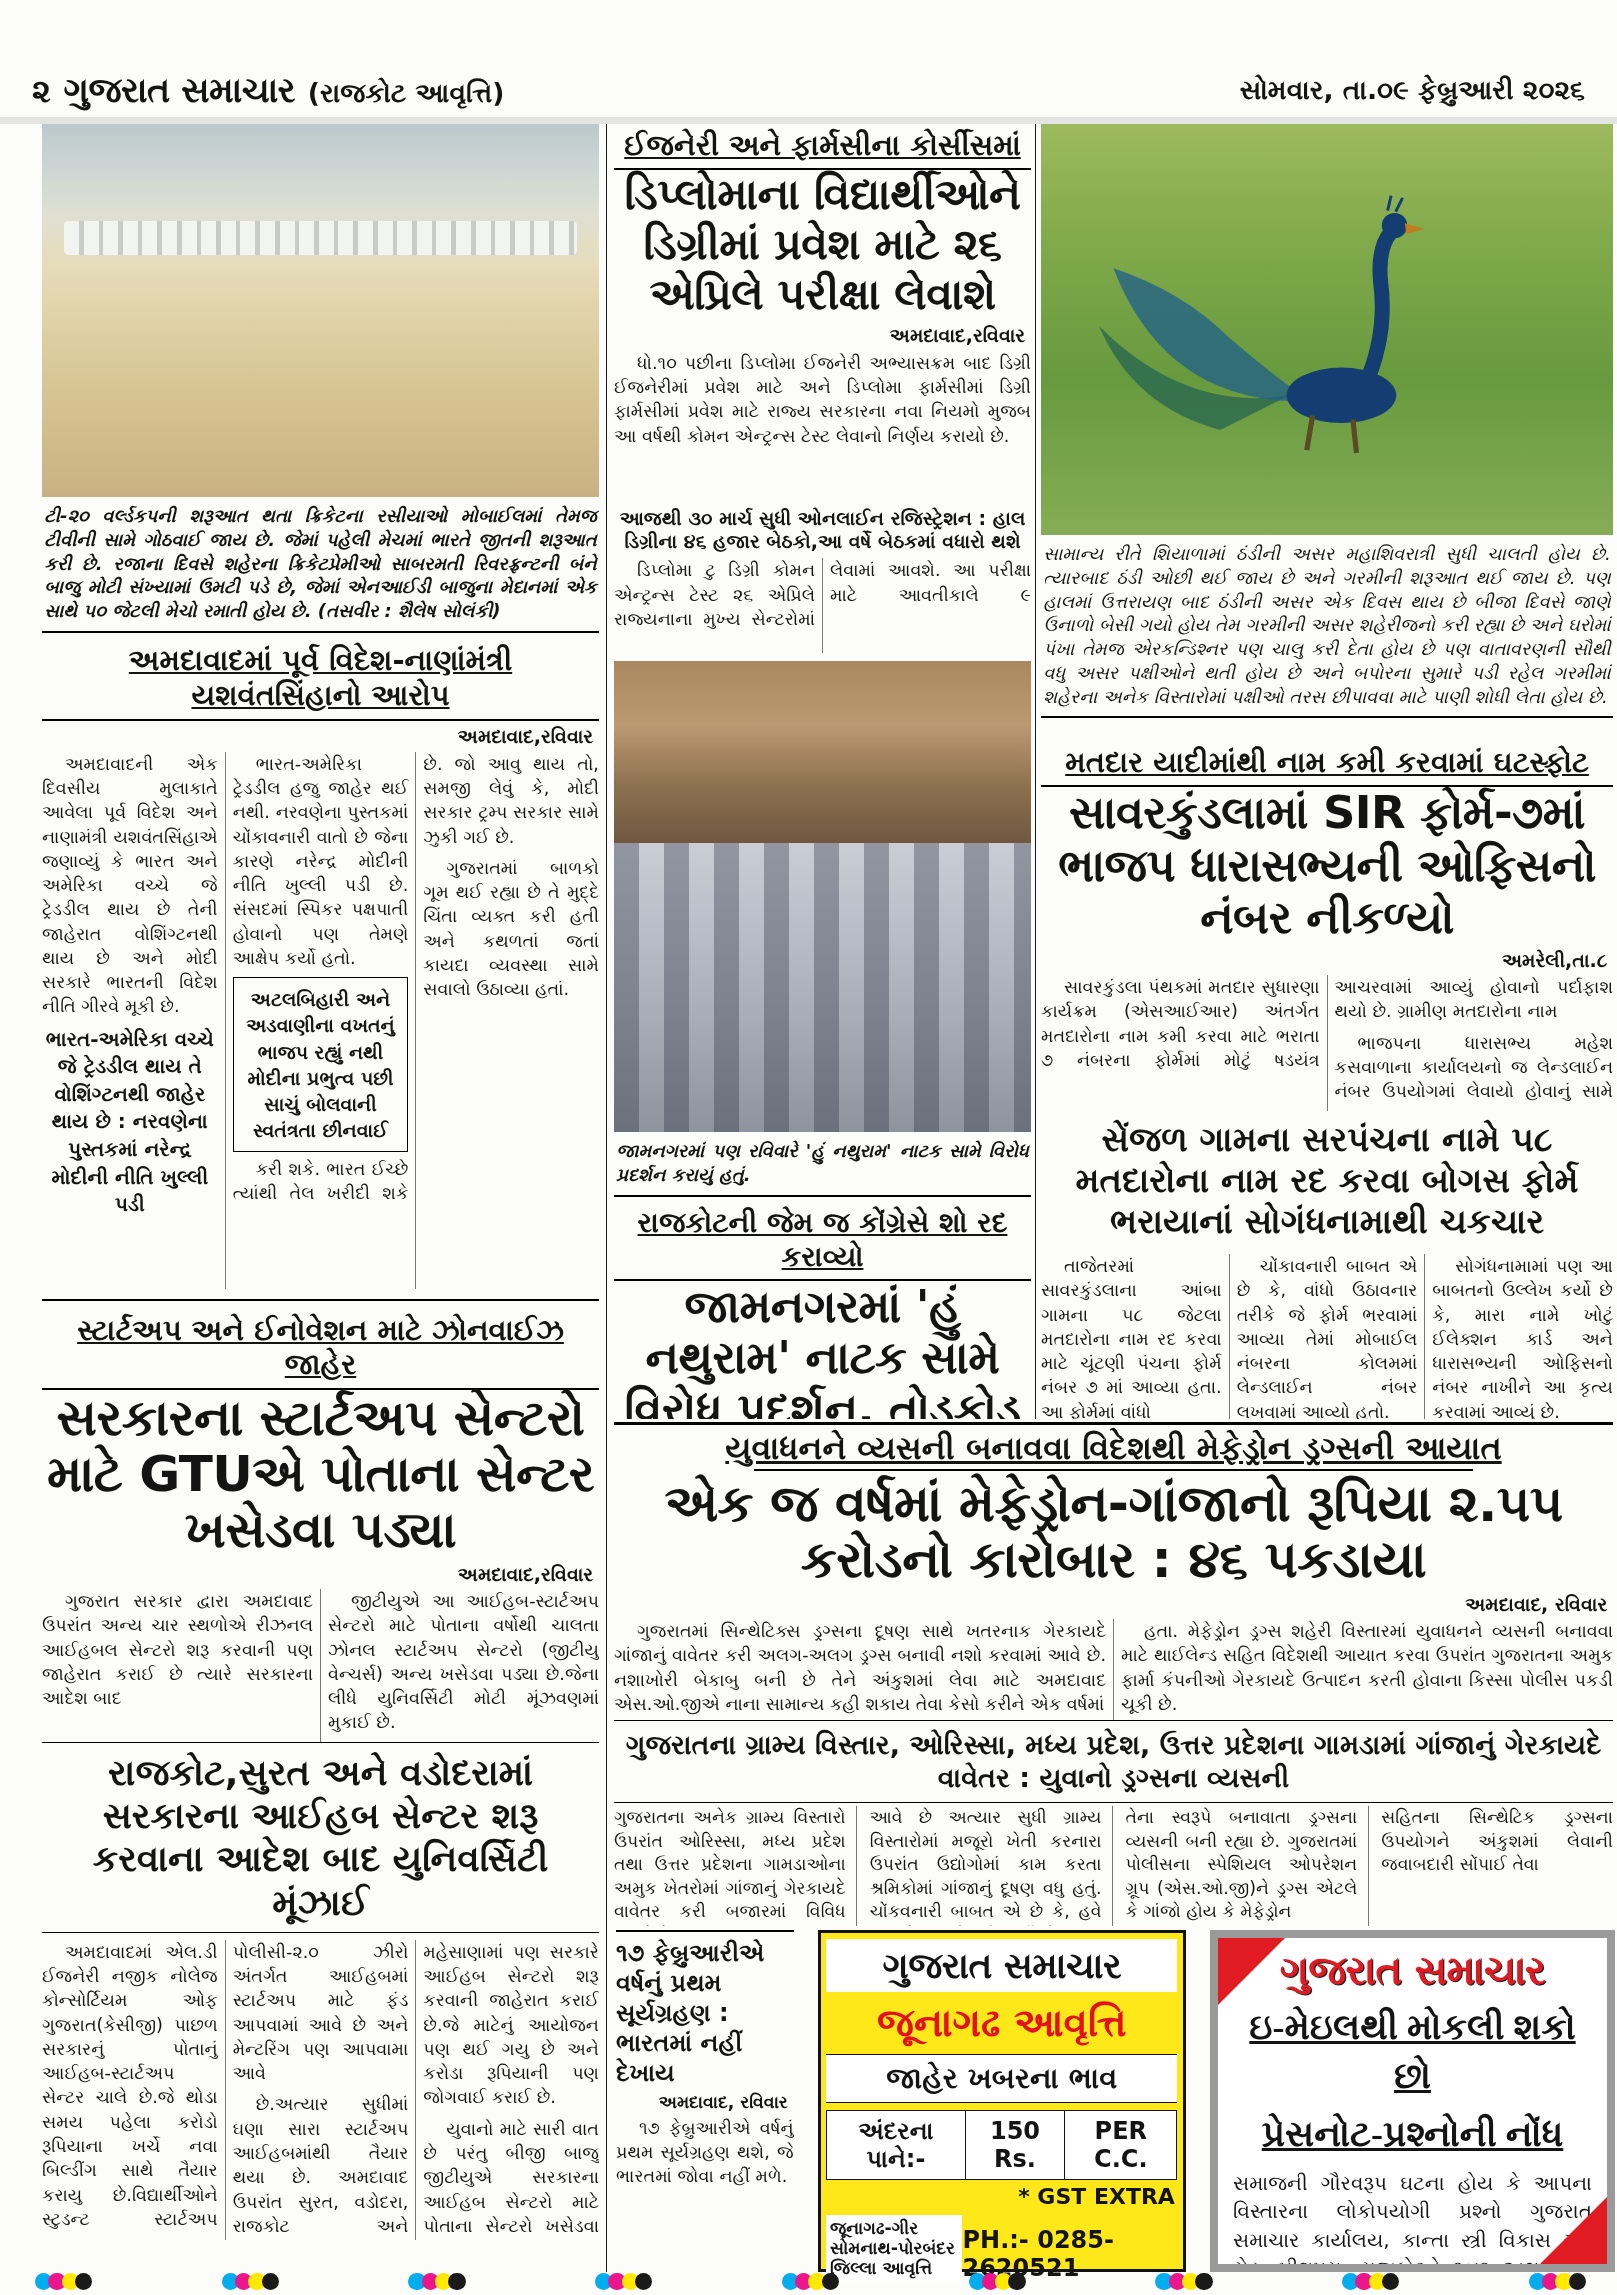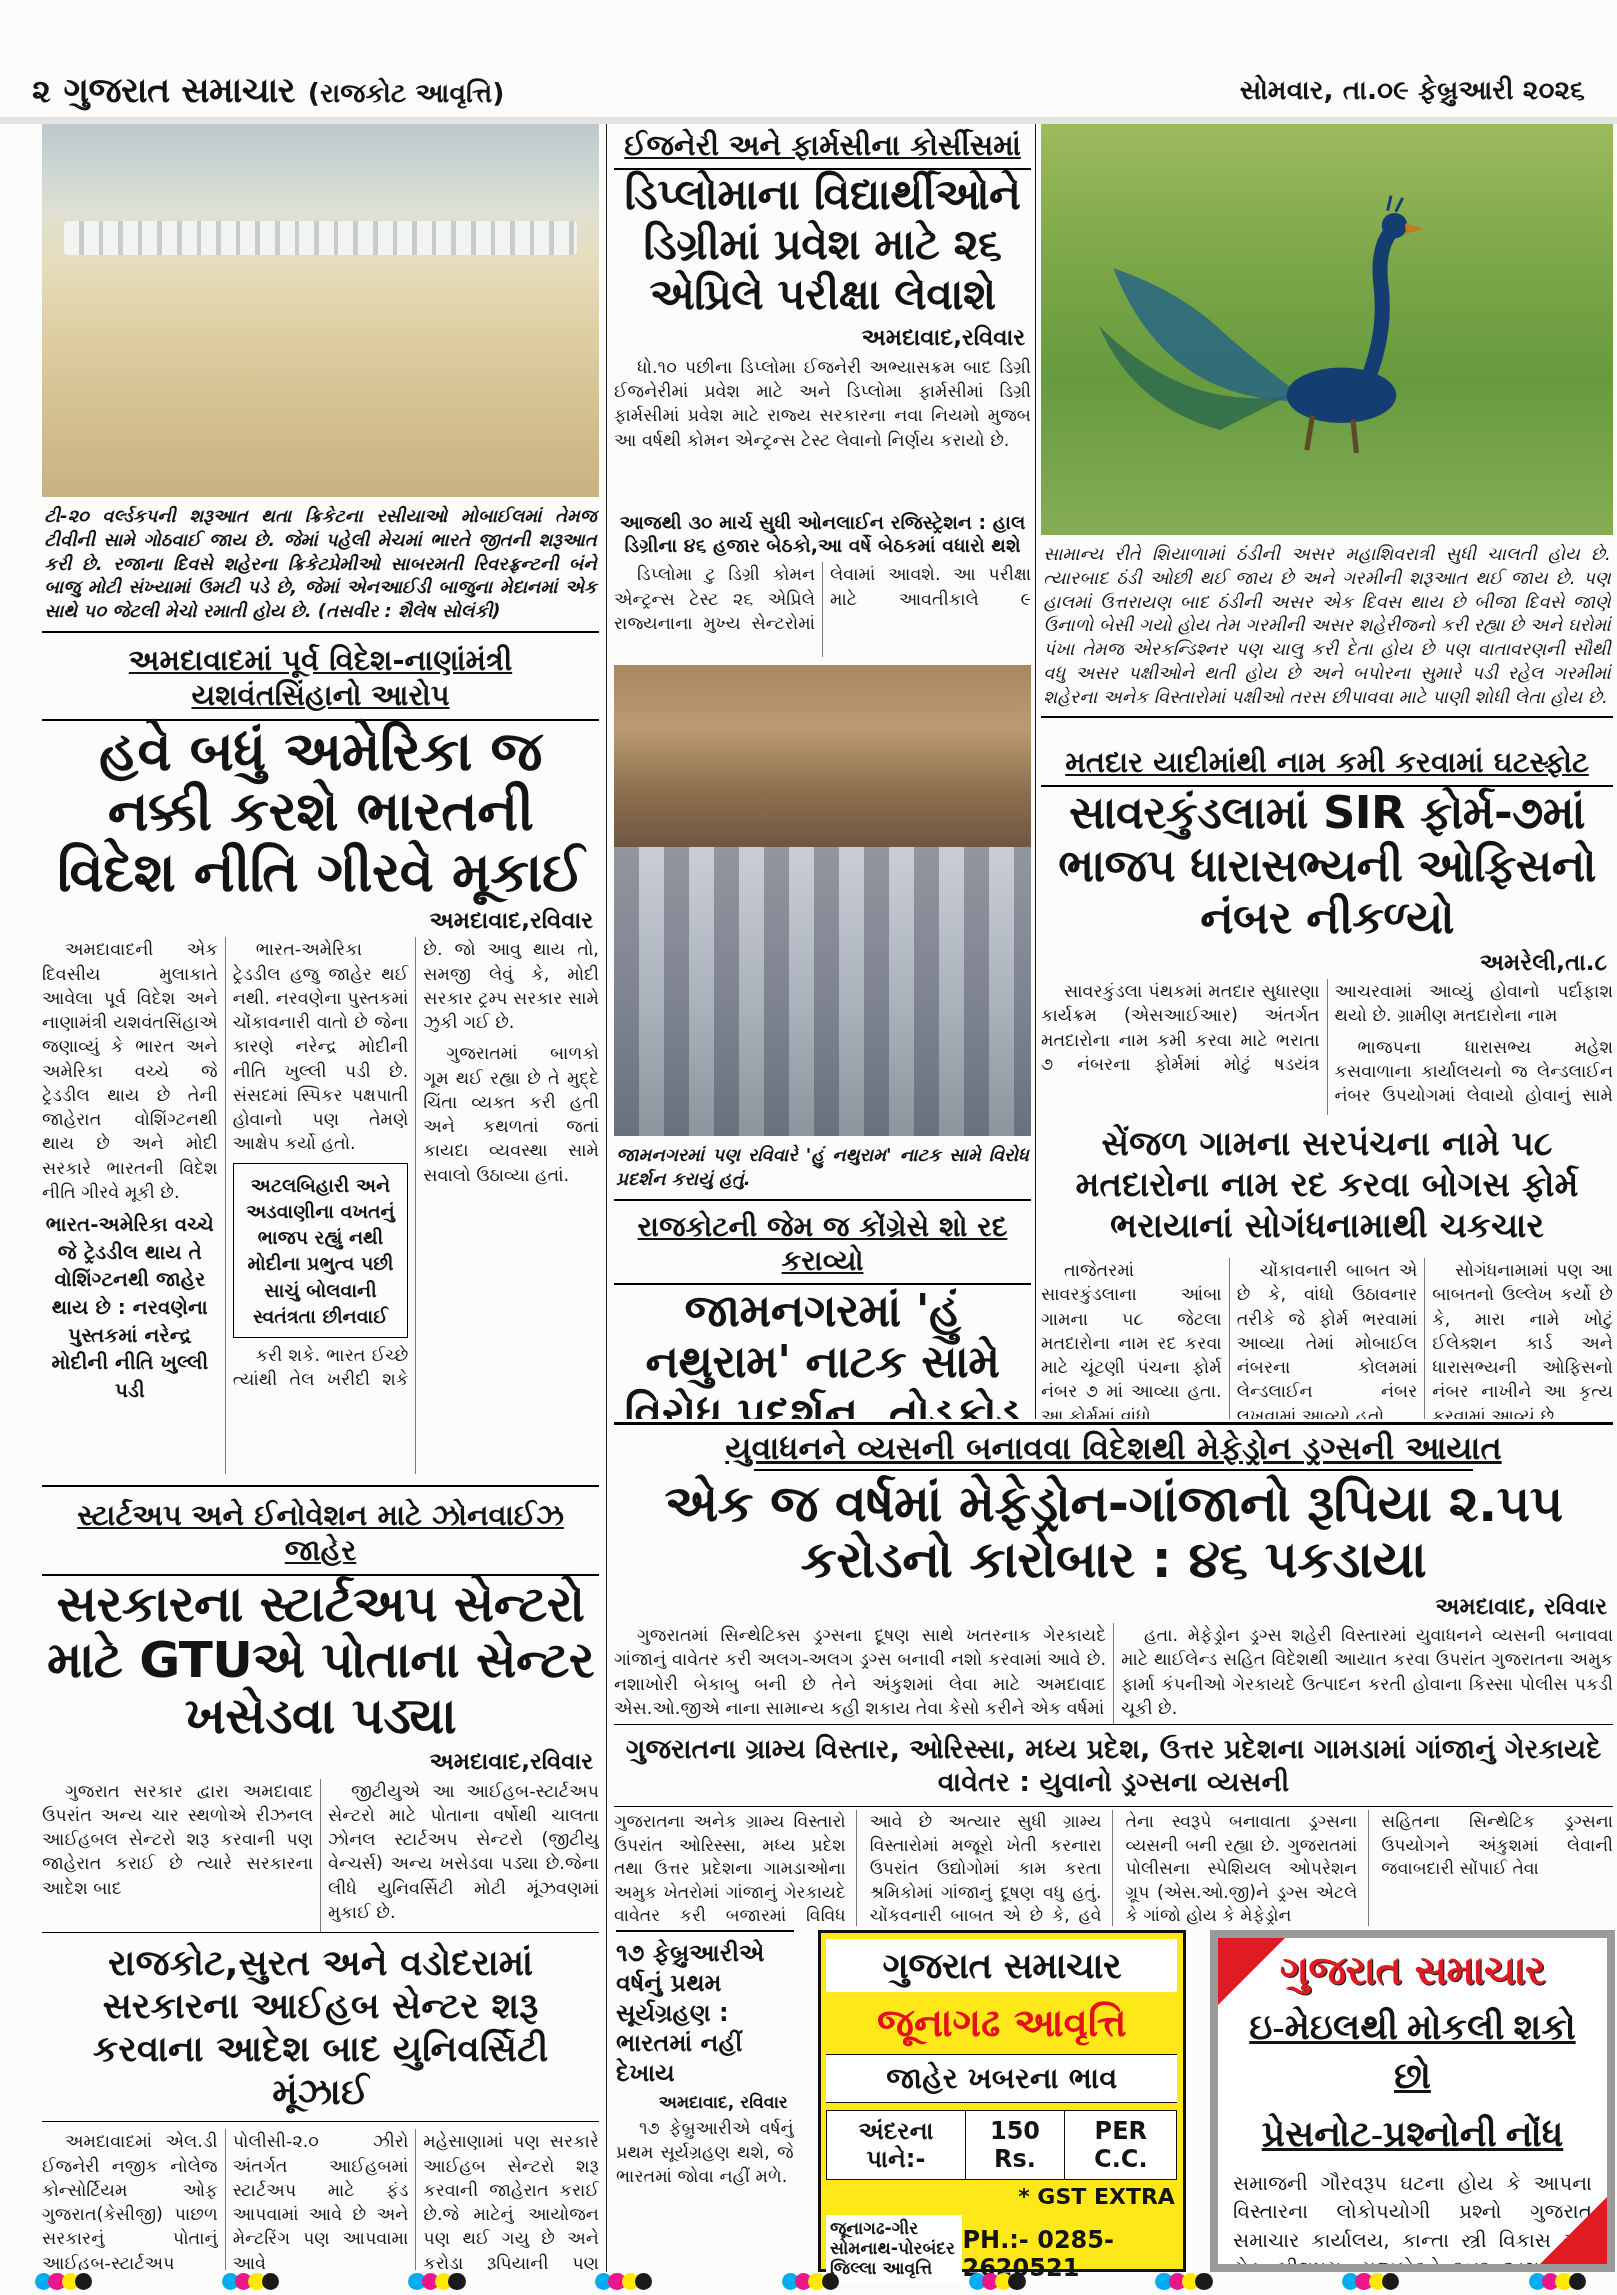--- a/index.html
+++ b/index.html
@@ -13,21 +13,21 @@
   .masthead{font-size:35px;font-weight:bold;letter-spacing:-0.6px;}
   .edition{font-size:26.6px;font-weight:bold;}
   .dateline-top{font-size:26.6px;font-weight:bold;}
   .header-band{position:absolute;left:0;right:0;top:117px;height:7px;background:#e4e4e2;}
   
   .vrule{position:absolute;width:1.2px;background:#1a1a1a;}
   .kicker{font-weight:bold;text-align:center;font-size:29px;line-height:1.2;
           padding:3.5px 0 5.8px 0;border-bottom:2.9px solid #000;}
   .kicker span{text-decoration:underline;}
   .headline{font-weight:bold;text-align:center;letter-spacing:-0.6px;}
-  .dl{font-weight:bold;text-align:right;font-size:23px;padding:4.6px 5.8px 3.5px 0;}
+  .dl{font-weight:bold;text-align:right;font-size:19px;padding:4.6px 5.8px 3.5px 0;}
   .body{font-size:17.6px;line-height:1.38;text-align:justify;column-gap:15px;
         column-rule:0.6px solid #777;overflow:hidden;}
   .body p{margin:0 0 7px 0;text-indent:23px;}
   .subinline{font-weight:bold;text-align:center;font-size:20px;text-indent:0 !important;
              break-inside:avoid;margin:5.8px 0;}
   .qbox{border:1.7px solid #000;padding:8px;font-weight:bold;text-align:center;font-size:19px;
         break-inside:avoid;margin:4.6px 0;}
   .hrule{border-top:2.3px solid #000;margin:10.4px 0 8px 0;}
   .caption{font-size:18px;font-weight:bold;line-height:1.32;text-align:justify;
            padding:7px 2.3px 8px 2.3px;border-bottom:2.3px solid #000;font-style:italic;}
@@ -115,21 +115,20 @@
   <div class="vrule" style="left:606px;top:124px;height:2148px;"></div>
   <div class="vrule" style="left:1035px;top:124px;height:1295px;"></div>
 
   <div class="colL">
     <div class="photo photo-beach">
       <div class="bridge"></div>
     </div>
     <div class="caption">ટી-૨૦ વર્લ્ડકપની શરૂઆત થતા ક્રિકેટના રસીયાઓ મોબાઈલમાં તેમજ ટીવીની સામે ગોઠવાઈ જાય છે. જેમાં પહેલી મેચમાં ભારતે જીતની શરૂઆત કરી છે. રજાના દિવસે શહેરના ક્રિકેટપ્રેમીઓ સાબરમતી રિવરફ્રન્ટની બંને બાજુ મોટી સંખ્યામાં ઉમટી પડે છે, જેમાં એનઆઈડી બાજુના મેદાનમાં એક સાથે ૫૦ જેટલી મેચો રમાતી હોય છે. (તસવીર : શૈલેષ સોલંકી)</div>
 
     <div class="kicker" style="margin-top:7px;"><span>અમદાવાદમાં પૂર્વ વિદેશ-નાણાંમંત્રી યશવંતસિંહાનો આરોપ</span></div>
-    <div class="headline h-trade">હવે બધું અમેરિકા જ નક્કી કરશે ભારતની વિદેશ નીતિ ગીરવે મૂકાઈ</div>
     <div class="dl">અમદાવાદ,રવિવાર</div>
     <div class="body" style="columns:3;height:537px;">
       <p>અમદાવાદની એક દિવસીય મુલાકાતે આવેલા પૂર્વ વિદેશ અને નાણામંત્રી યશવંતસિંહાએ જણાવ્યું કે ભારત અને અમેરિકા વચ્ચે જે ટ્રેડડીલ થાય છે તેની જાહેરાત વોશિંગ્ટનથી થાય છે અને મોદી સરકારે ભારતની વિદેશ નીતિ ગીરવે મૂકી છે.</p>
       <p class="subinline">ભારત-અમેરિકા વચ્ચે જે ટ્રેડડીલ થાય તે વોશિંગ્ટનથી જાહેર થાય છે : નરવણેના પુસ્તકમાં નરેન્દ્ર મોદીની નીતિ ખુલ્લી પડી</p>
       <p>ભારત-અમેરિકા ટ્રેડડીલ હજુ જાહેર થઈ નથી. નરવણેના પુસ્તકમાં ચોંકાવનારી વાતો છે જેના કારણે નરેન્દ્ર મોદીની નીતિ ખુલ્લી પડી છે. સંસદમાં સ્પિકર પક્ષપાતી હોવાનો પણ તેમણે આક્ષેપ કર્યો હતો.</p>
       <div class="qbox">અટલબિહારી અને અડવાણીના વખતનું ભાજપ રહ્યું નથી મોદીના પ્રભુત્વ પછી સાચું બોલવાની સ્વતંત્રતા છીનવાઈ</div>
       <p>કરી શકે. ભારત ઈચ્છે ત્યાંથી તેલ ખરીદી શકે છે. જો આવુ થાય તો, સમજી લેવું કે, મોદી સરકાર ટ્રમ્પ સરકાર સામે ઝુકી ગઈ છે.</p>
       <p>ગુજરાતમાં બાળકો ગૂમ થઈ રહ્યા છે તે મુદ્દે ચિંતા વ્યક્ત કરી હતી અને કથળતાં જતાં કાયદા વ્યવસ્થા સામે સવાલો ઉઠાવ્યા હતાં.</p>
     </div>
 

